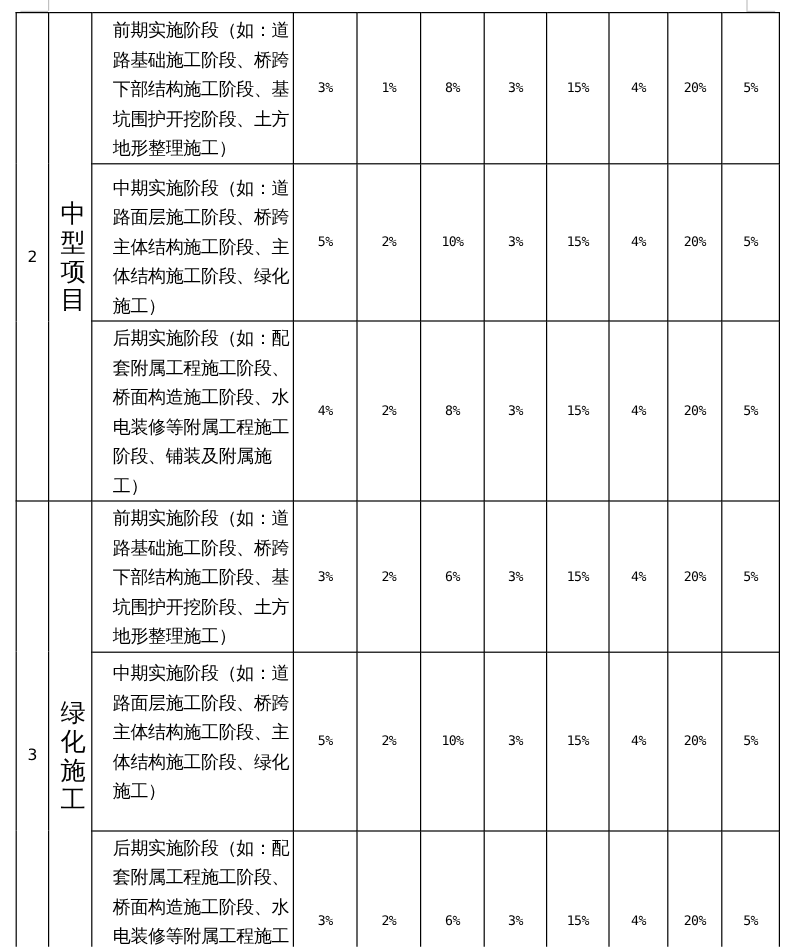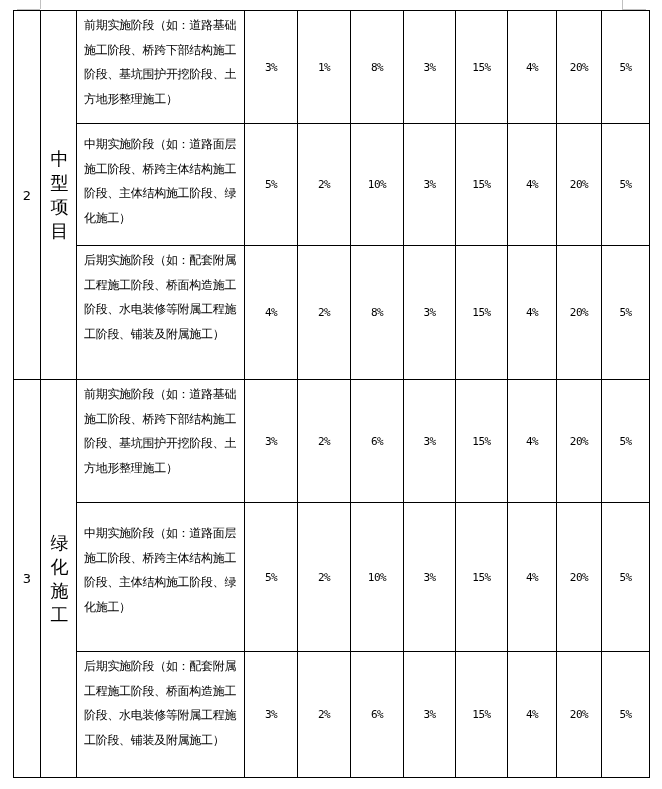--- a/index.html
+++ b/index.html
@@ -2,24 +2,24 @@
 <html><head>
 <meta charset="utf-8">
 <style>
   html, body { margin:0; padding:0; background:#ffffff; }
   body { width:662px; height:789px; position:relative; overflow:hidden;
          font-family: "DejaVu Sans", "Liberation Sans", sans-serif; color:#000; }
   .mark { position:absolute; background:#c0c0c0; }
   table { position:absolute; left:13px; top:10px; border-collapse:collapse; table-layout:fixed; }
   td { border:1px solid #000; padding:0; text-align:center; vertical-align:middle;
        font-size:11px; }
-  td.desc { text-align:left; vertical-align:top; font-size:12px; line-height:24.5px;
-            padding:2px 0 0 7px; letter-spacing:-0.3px; word-break:break-all; }
+  td.desc { text-align:left; vertical-align:top; font-size:15px; line-height:24.5px;
+            padding:2px 0 0 17px; letter-spacing:-0.3px; word-break:break-all; }
   td.idx { font-size:13px; }
-  td.type { font-size:18px; line-height:24px; }
+  td.type { font-size:21px; line-height:24px; }
   td.type span { display:block; width:16px; margin:0 auto; word-break:break-all; }
   td.pct { font-family:"DejaVu Sans Mono","Liberation Mono",monospace; font-size:11px; letter-spacing:-0.5px; }
 </style>
 </head>
 <body>
 
 <div class="mark" style="left:17px;top:9px;width:23px;height:1px;"></div>
 <div class="mark" style="left:40px;top:0;width:1px;height:9px;"></div>
 <div class="mark" style="left:622px;top:0;width:1px;height:9px;"></div>
 <div class="mark" style="left:622px;top:9px;width:24px;height:1px;"></div>

